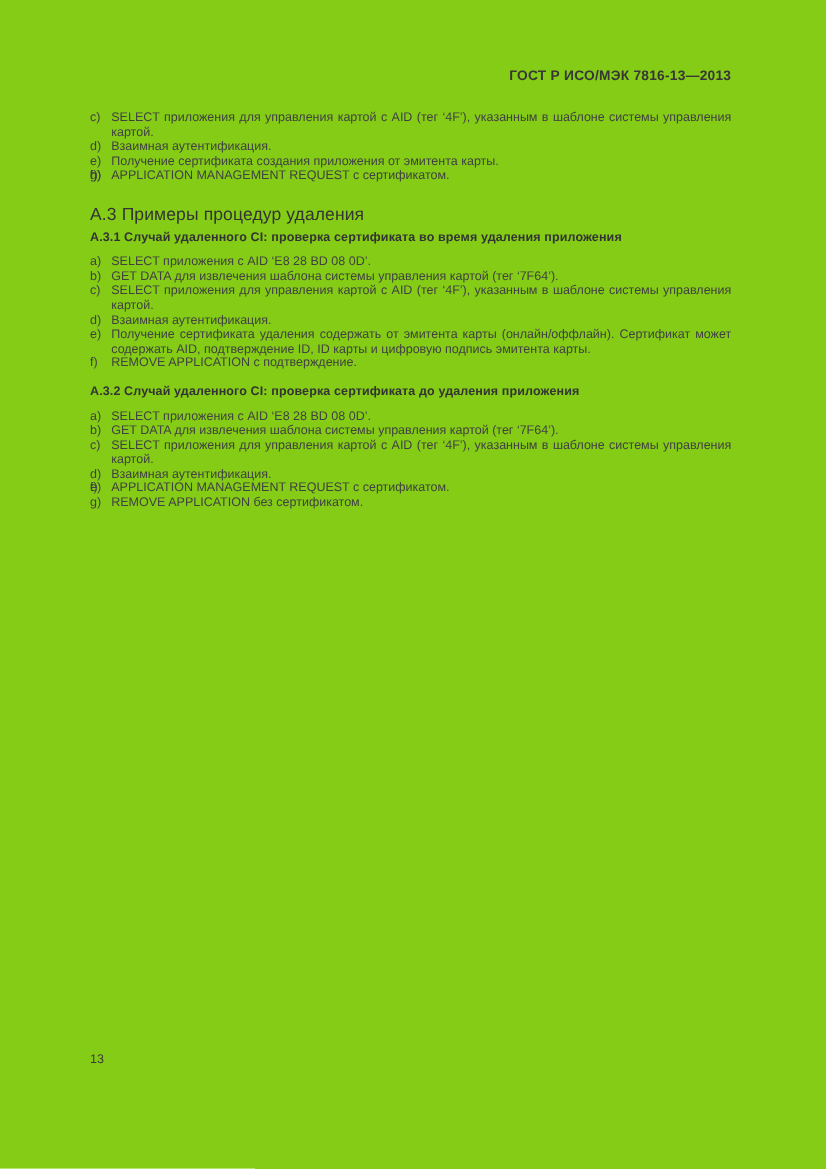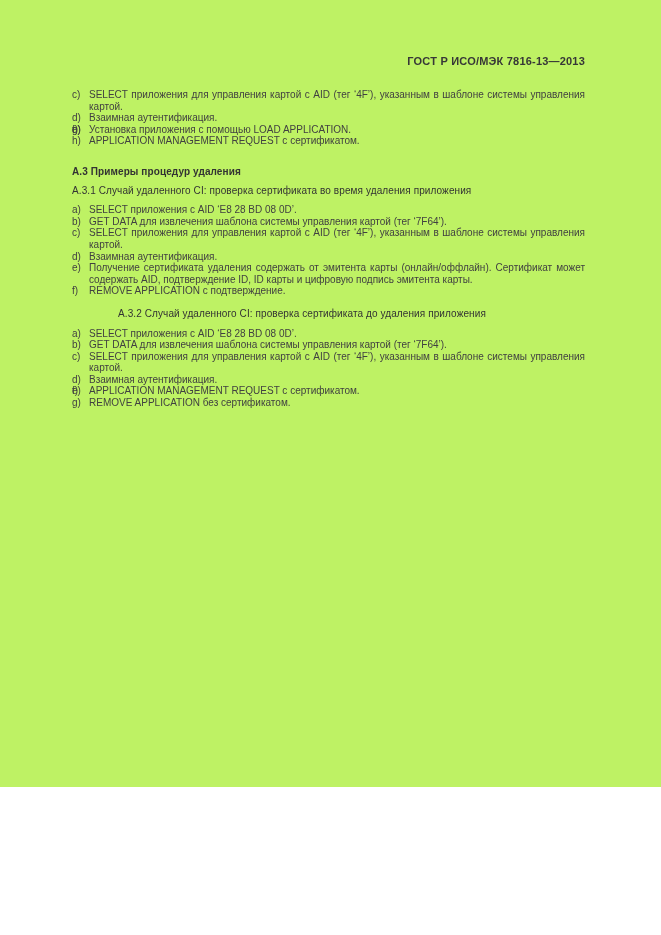--- a/index.html
+++ b/index.html
@@ -3,22 +3,22 @@
 <meta charset="utf-8">
 <style>
   html, body {
     margin: 0;
     padding: 0;
     background: #ffffff;
   }
   .page {
     position: relative;
     width: 661px;
-    height: 787px;
-    background: #bef264;
+    height: 935px;
+    background: #84cc16;
     font-family: "Liberation Sans", sans-serif;
     color: #404040;
     overflow: hidden;
   }
   .running-header {
     position: absolute;
     top: 55px;
     left: 72px;
     right: 76px;
     text-align: right;
@@ -44,35 +44,34 @@
     text-align: justify;
     color: #414141;
   }
   .list-item .letter {
     position: absolute;
     left: 0;
     top: 0;
   }
   .section-title {
     margin: 19px 0 0 0;
-    font-size: 10px;
-    font-weight: bold;
+    font-size: 14px;
+    font-weight: normal;
     color: #333333;
     letter-spacing: 0.1px;
   }
   .subsection-title {
     margin: 7px 0 8px 0;
     font-size: 10px;
-    font-weight: normal;
+    font-weight: bold;
     color: #333333;
     letter-spacing: 0.1px;
   }
   .subsection-title.second {
     margin-top: 11px;
-    margin-left: 46px;
   }
   .page-number {
     position: absolute;
     top: 842px;
     left: 72px;
     right: 76px;
     text-align: left;
     font-size: 10px;
     color: #3c3c3c;
   }
@@ -92,27 +91,27 @@
       <div class="list-item">
         <span class="letter">c)</span>
         <span>SELECT приложения для управления картой с AID (тег ‘4F’), указанным в шаблоне системы управления картой.</span>
       </div>
       <div class="list-item">
         <span class="letter">d)</span>
         <span>Взаимная аутентификация.</span>
       </div>
       <div class="list-item">
         <span class="letter">e)</span>
+        <span>Получение сертификата создания приложения от эмитента карты.</span>
       </div>
       <div class="list-item">
         <span class="letter">f)</span>
       </div>
       <div class="list-item">
         <span class="letter">g)</span>
-        <span>Установка приложения с помощью LOAD APPLICATION.</span>
       </div>
       <div class="list-item">
         <span class="letter">h)</span>
         <span>APPLICATION MANAGEMENT REQUEST с сертификатом.</span>
       </div>
     </div>
 
     <div class="section-title">А.3 Примеры процедур удаления</div>
 
     <div class="subsection-title">А.3.1 Случай удаленного CI: проверка сертификата во время удаления приложения</div>

